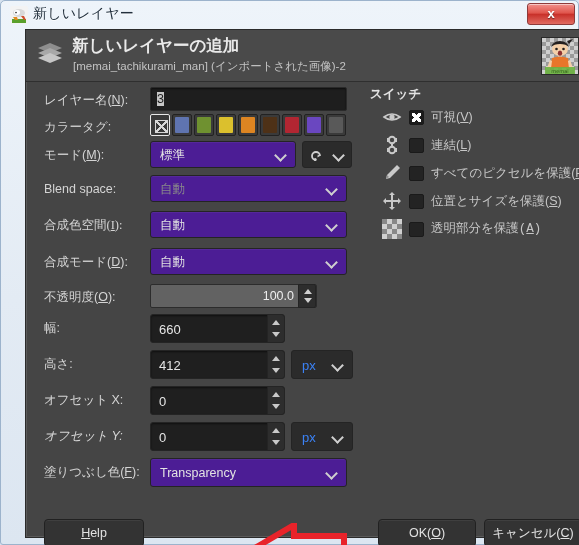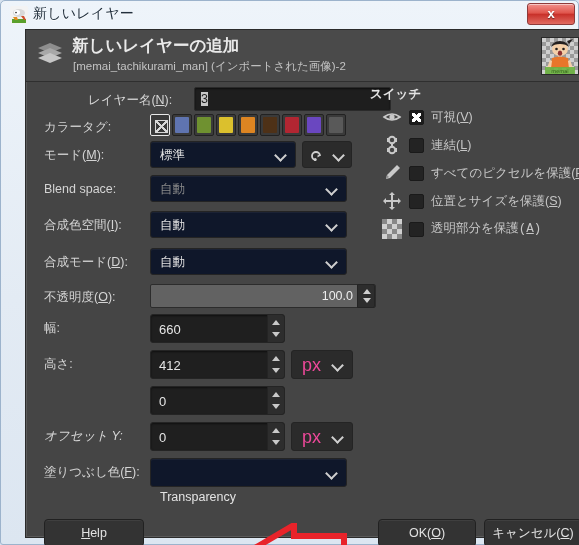--- a/index.html
+++ b/index.html
@@ -104,21 +104,21 @@
     line-height: 22px; padding-left: 6px;
     box-shadow: inset 0 1px 2px rgba(0,0,0,.55);
     overflow: hidden; white-space: nowrap;
   }
   .entry .sel {
     background: #c7c7c7; color: #1e1e1e;
   }
 
   
   .combo {
-    height: 27px; background: #0f172a;
+    height: 27px; background: #4c1d95;
     border: 1px solid #242424; border-radius: 3px;
     box-shadow: inset 0 1px 0 rgba(255,255,255,.05);
     position: relative; cursor: pointer;
   }
   .combo .ctext {
     position: absolute; left: 9px; top: 0; height: 27px; line-height: 27px;
     font-size: 12.5px; color: #e3e3e3; white-space: nowrap;
   }
   .combo.dim .ctext { color: #8a8a8a; }
   .combo .chev {
@@ -154,21 +154,21 @@
   .spin .arrows i.dn { bottom: 5px; }
   .spin .arrows i::before {
     content: ""; position: absolute; left: 0; top: 0;
     border-left: 4px solid transparent; border-right: 4px solid transparent;
   }
   .spin .arrows i.up::before { border-bottom: 5px solid #c9c9c9; }
   .spin .arrows i.dn::before { border-top: 5px solid #c9c9c9; }
 
   
   .slider {
-    width: 226px; height: 24px; position: relative;
+    width: 167px; height: 24px; position: relative;
     background: #626262; border: 1px solid #2c2c2c; border-radius: 2px;
   }
   .slider .val {
     position: absolute; right: 22px; top: 0; height: 22px; line-height: 22px;
     font-size: 12.5px; color: #ededed;
   }
   .slider .sarrows {
     position: absolute; right: 0; top: -1px; width: 18px; height: 24px;
     background: #2d2d2d; border: 1px solid #242424; border-radius: 0 2px 2px 0;
   }
@@ -219,21 +219,21 @@
   }
 
   
   .unit {
     width: 62px; height: 29px; background: #2b2b2b;
     border: 1px solid #242424; border-radius: 3px; position: relative;
     cursor: pointer;
   }
   .unit .utext {
     position: absolute; left: 10px; top: 0; height: 29px; line-height: 29px;
-    font-size: 18px; color: #ec4899;
+    font-size: 13px; color: #3b82f6;
   }
   .unit .chev { position: absolute; right: 9px; top: 10px; width: 10px; height: 7px; }
   .unit .chev::before {
     content: ""; position: absolute; left: 0; top: 0;
     width: 7px; height: 7px;
     border-left: 2px solid #cfcfcf; border-bottom: 2px solid #cfcfcf;
     transform: rotate(-45deg);
   }
 
   
@@ -335,21 +335,21 @@
           <path d="M8 22 l-3 8 h4 l1-7z" fill="#f4cfa8"></path>
           <path d="M28 22 l3 8 h-4 l-1-7z" fill="#f4cfa8"></path>
           <rect x="3" y="29" width="30" height="7" fill="#6cb33f" opacity="0.9"></rect>
           <text x="18" y="35" font-size="5" fill="#2d5a16" text-anchor="middle" font-family="DejaVu Sans, sans-serif">memai</text>
         </svg>
       </div>
     </div>
 
     <div id="form">
 
-      <div class="row" style="top:5px;margin-left:44px;">
+      <div class="row" style="top:5px;">
         <div class="lbl">レイヤー名(<u>N</u>):</div>
         <div class="ctl">
           <div class="entry"><span class="sel">3</span></div>
         </div>
       </div>
 
       <div class="row" style="top:32px;">
         <div class="lbl">カラータグ:</div>
         <div id="colortags">
             <div class="swatch none sel">
@@ -403,21 +403,21 @@
       <div class="row" style="top:93px;height:29px;">
         <div class="lbl" style="height:29px;line-height:29px;">Blend space:</div>
         <div class="ctl">
           <div class="combo dim" style="width:197px;">
             <div class="ctext">自動</div>
             <div class="chev"></div>
           </div>
         </div>
       </div>
 
-      <div class="row" style="top:129px;height:29px;">
+      <div class="row" style="top:129px;height:29px;font-family:Liberation Serif, serif;">
         <div class="lbl" style="height:29px;line-height:29px;">合成色空間(<u>I</u>):</div>
         <div class="ctl">
           <div class="combo" style="width:197px;">
             <div class="ctext">自動</div>
             <div class="chev"></div>
           </div>
         </div>
       </div>
 
       <div class="row" style="top:166px;height:29px;">
@@ -467,20 +467,21 @@
             </div>
           </div>
         </div>
         <div class="unit" style="position:absolute;left:265px;top:0;">
           <div class="utext">px</div>
           <div class="chev"></div>
         </div>
       </div>
 
       <div class="row" style="top:304px;height:29px;">
+        <div class="lbl" style="height:29px;line-height:29px;">オフセット X:</div>
         <div class="ctl">
           <div class="spin" style="width:135px;height:29px;">
             <div class="stext" style="height:29px;line-height:29px;">0</div>
             <div class="arrows" style="height:27px;">
               <i class="up"></i>
               <i class="dn"></i>
             </div>
           </div>
         </div>
       </div>
@@ -499,21 +500,21 @@
         <div class="unit" style="position:absolute;left:265px;top:0;">
           <div class="utext">px</div>
           <div class="chev"></div>
         </div>
       </div>
 
       <div class="row" style="top:376px;height:29px;">
         <div class="lbl" style="height:29px;line-height:29px;width:112px;">塗りつぶし色(<u>F</u>):</div>
         <div class="ctl">
           <div class="combo" style="width:197px;height:29px;">
-            <div class="ctext" style="height:29px;line-height:29px;margin-top:24px;">Transparency</div>
+            <div class="ctext" style="height:29px;line-height:29px;">Transparency</div>
             <div class="chev" style="top:10px;"></div>
           </div>
         </div>
       </div>
 
       <div id="switches">
         <div id="switches-title">スイッチ</div>
         <div id="switch-list">
             <div class="sw-row" style="top: 23px;">
               <span class="sw-icon"><svg width="20" height="20" viewBox="0 0 20 20">

